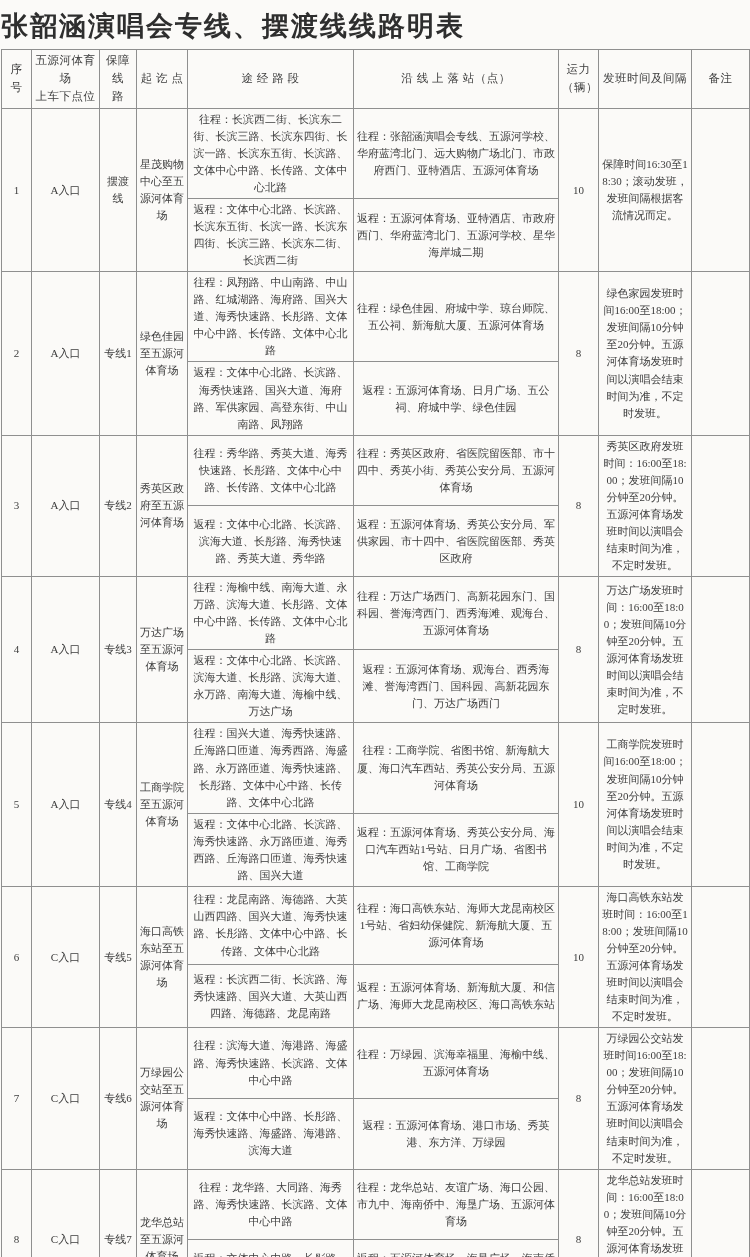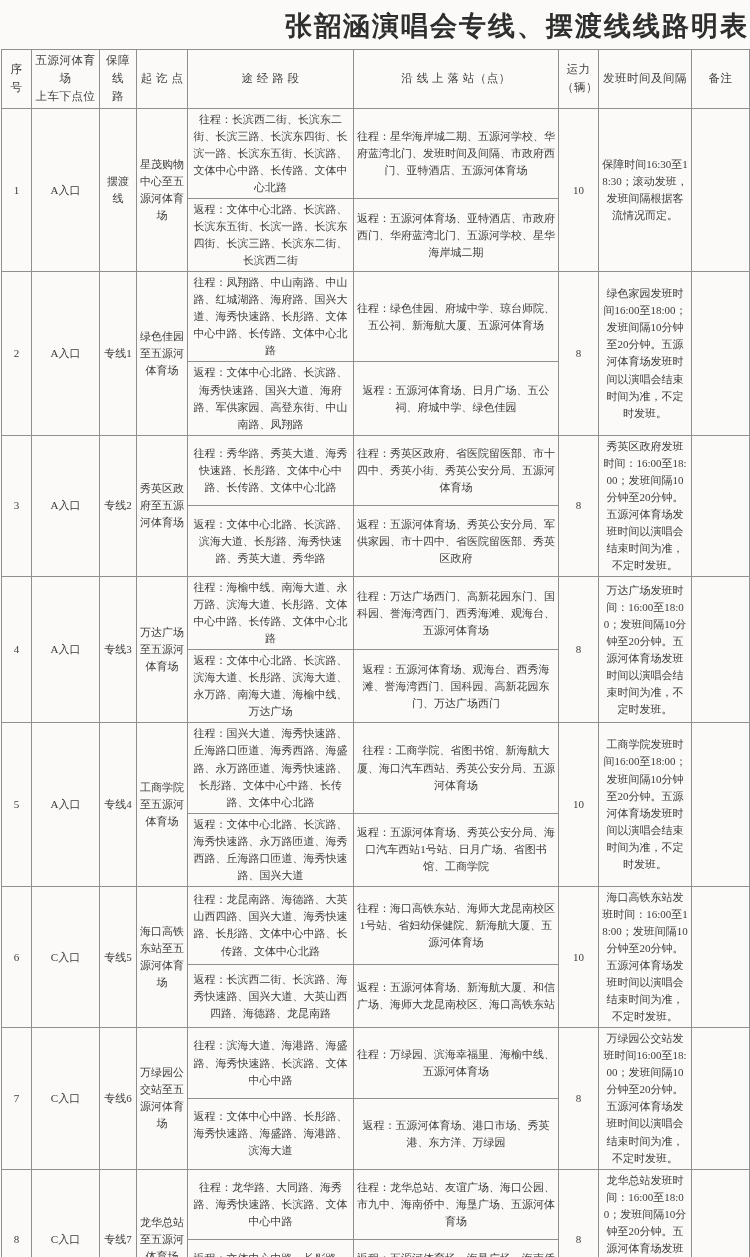--- a/index.html
+++ b/index.html
@@ -13,21 +13,21 @@
     color: #3d3d3d;
   }
   .page {
     width: 750px;
     min-height: 1257px;
     background: #fbfaf8;
     box-sizing: border-box;
     padding: 6px 1px 10px 1px;
   }
   .doc-title {
-    text-align: right;
+    text-align: left;
     font-size: 27px;
     font-weight: bold;
     color: #2e2e2e;
     letter-spacing: 2px;
     padding: 4px 0 7px 0;
     line-height: 1.2;
   }
   table.route-table {
     width: 748px;
     border-collapse: collapse;
@@ -93,21 +93,21 @@
         <th>备注</th>
       </tr>
     </thead>
     <tbody id="rows-body">
   <tr>
     <td rowspan="2">1</td>
     <td rowspan="2">A入口</td>
     <td rowspan="2">摆渡线</td>
     <td rowspan="2">星茂购物中心至五源河体育场</td>
     <td class="cell-route">往程：长滨西二街、长滨东二街、长滨三路、长滨东四街、长滨一路、长滨东五街、长滨路、文体中心中路、长传路、文体中心北路</td>
-    <td class="cell-stops">往程：星华海岸城二期、五源河学校、华府蓝湾北门、发班时间及间隔、市政府西门、亚特酒店、五源河体育场</td>
+    <td class="cell-stops">往程：张韶涵演唱会专线、五源河学校、华府蓝湾北门、远大购物广场北门、市政府西门、亚特酒店、五源河体育场</td>
     <td rowspan="2">10</td>
     <td rowspan="2" class="cell-sched">保障时间16:30至18:30；滚动发班，发班间隔根据客流情况而定。</td>
     <td rowspan="2"></td>
   </tr>
   <tr>
     <td class="cell-route">返程：文体中心北路、长滨路、长滨东五街、长滨一路、长滨东四街、长滨三路、长滨东二街、长滨西二街</td>
     <td class="cell-stops">返程：五源河体育场、亚特酒店、市政府西门、华府蓝湾北门、五源河学校、星华海岸城二期</td>
   </tr>
 
   <tr>

